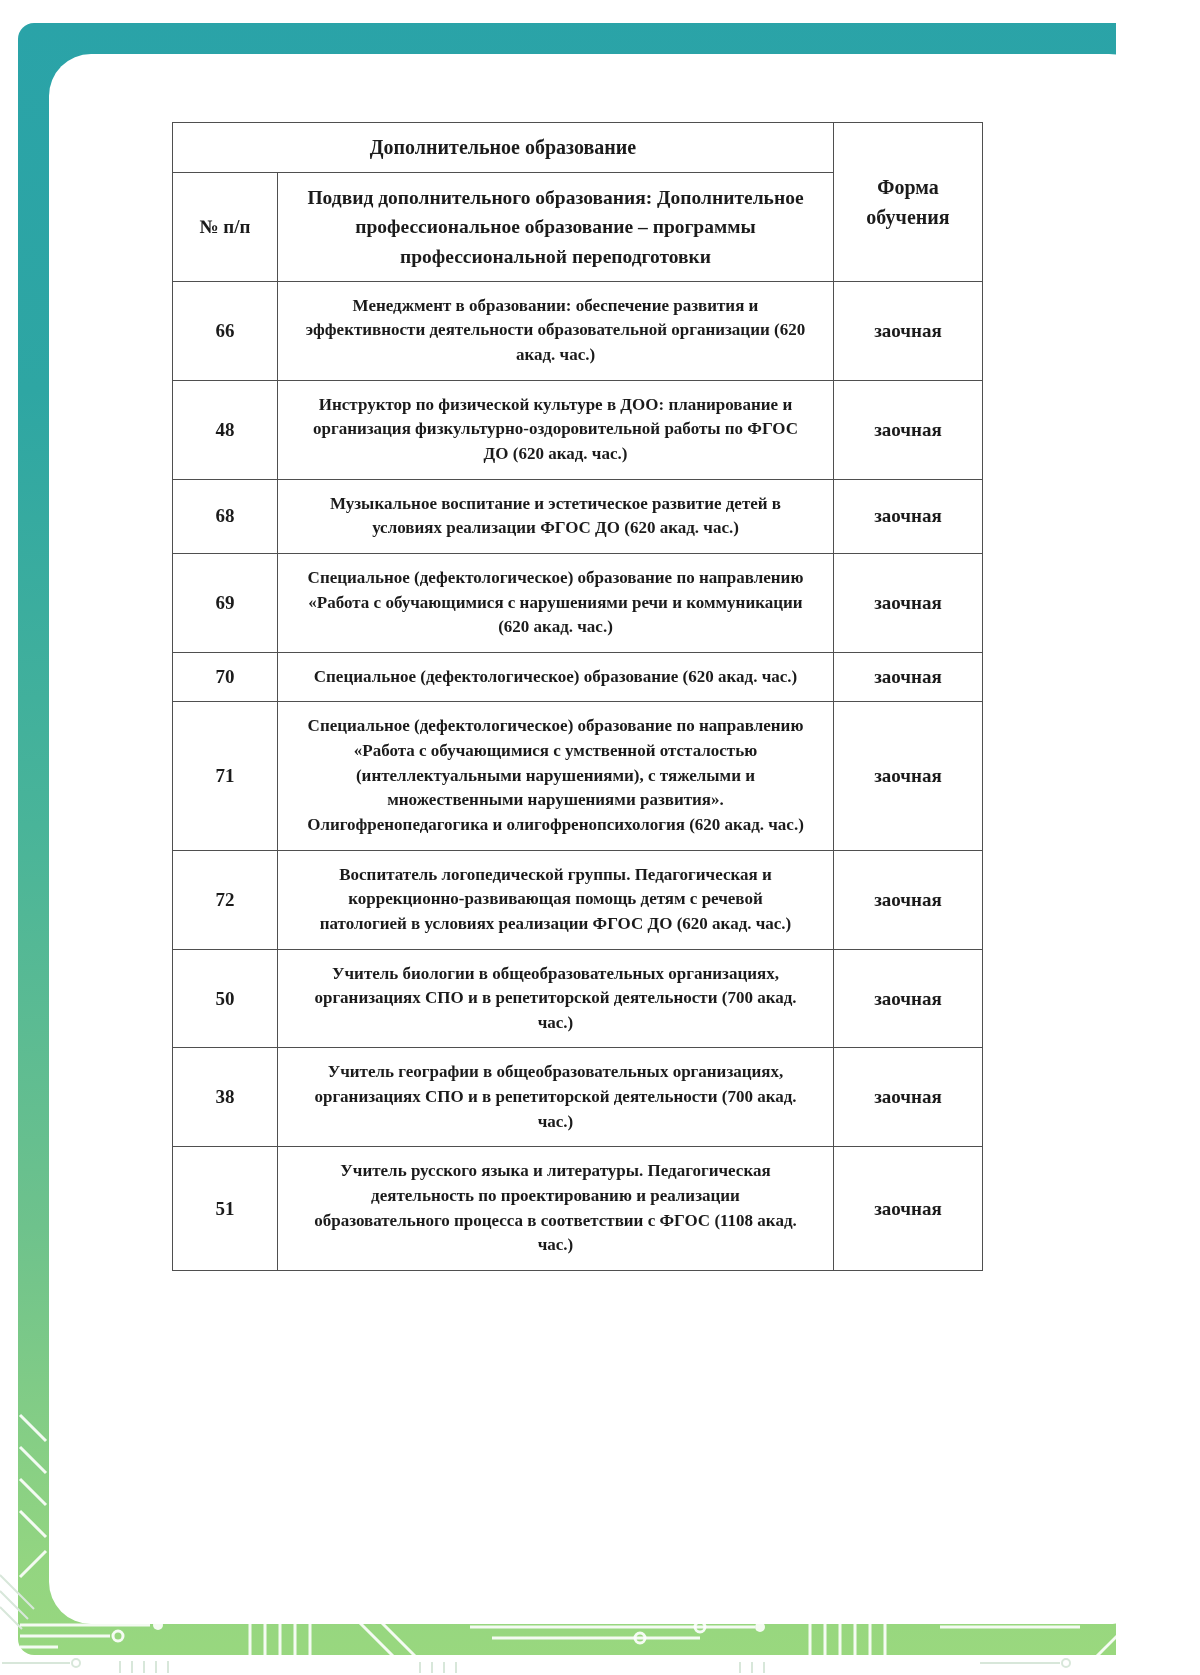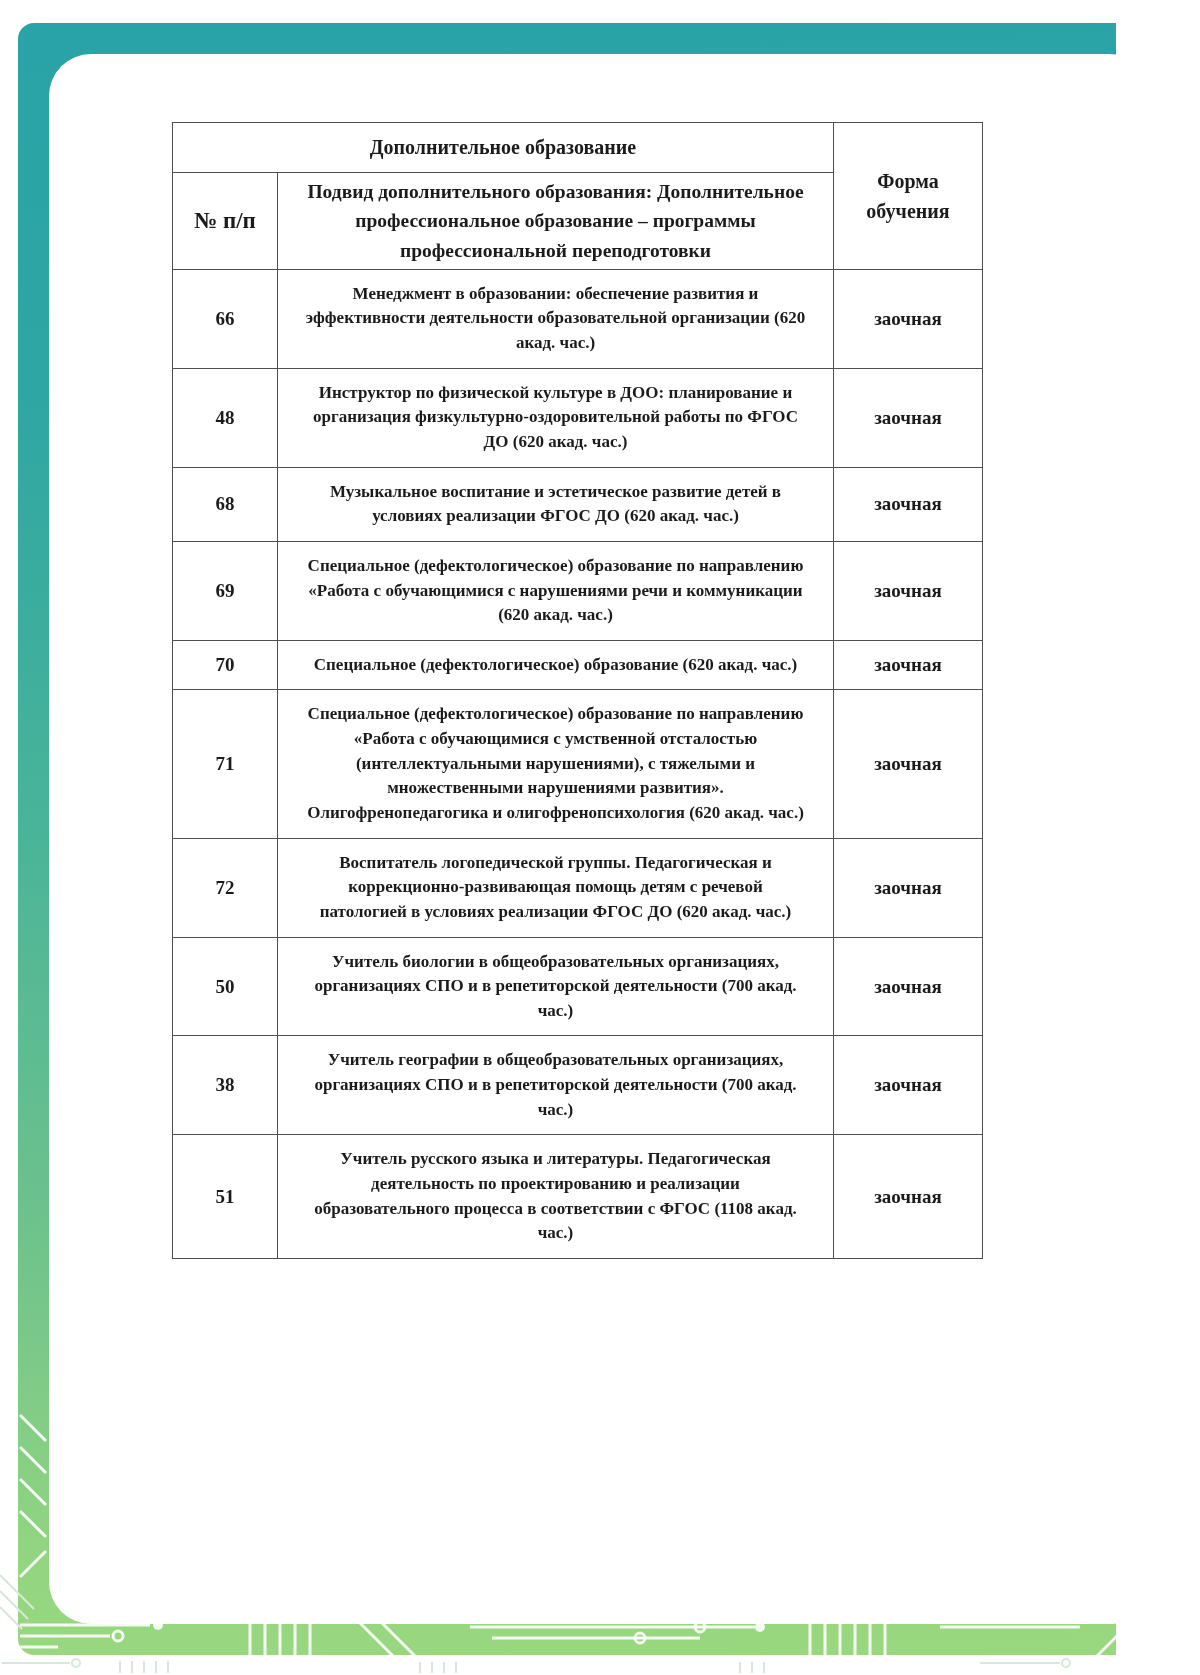--- a/index.html
+++ b/index.html
@@ -26,22 +26,22 @@
     position:absolute; left:172px; top:122px; width:810px;
     border-collapse:collapse; table-layout:fixed; z-index:5;
     background:transparent;
   }
   table.programs th, table.programs td {
     border:1px solid #4f4f4f;
     font-weight:bold; text-align:center; vertical-align:middle;
     word-wrap:break-word;
   }
   th.group-header   { font-size:20px; padding:13px 10px; }
-  th.num-header     { font-size:23px; padding:12px 4px; }
-  th.program-header { font-size:19.5px; padding:4px 22px; line-height:1.5;font-family:Liberation Serif, serif; }
+  th.num-header     { font-size:19px; padding:12px 4px; }
+  th.program-header { font-size:19.5px; padding:10px 22px; line-height:1.5;font-family:Liberation Serif, serif; }
   th.form-header    { font-size:20px; padding:8px 18px; line-height:1.5;margin-top:44px; }
   td.num-cell       { font-size:19px; }
   td.program-cell   { font-size:17px; padding:12px 26px; line-height:1.45; }
   td.form-cell      { font-size:19px; }
 </style>
 </head>
 <body>
 
 <div class="page">
 

